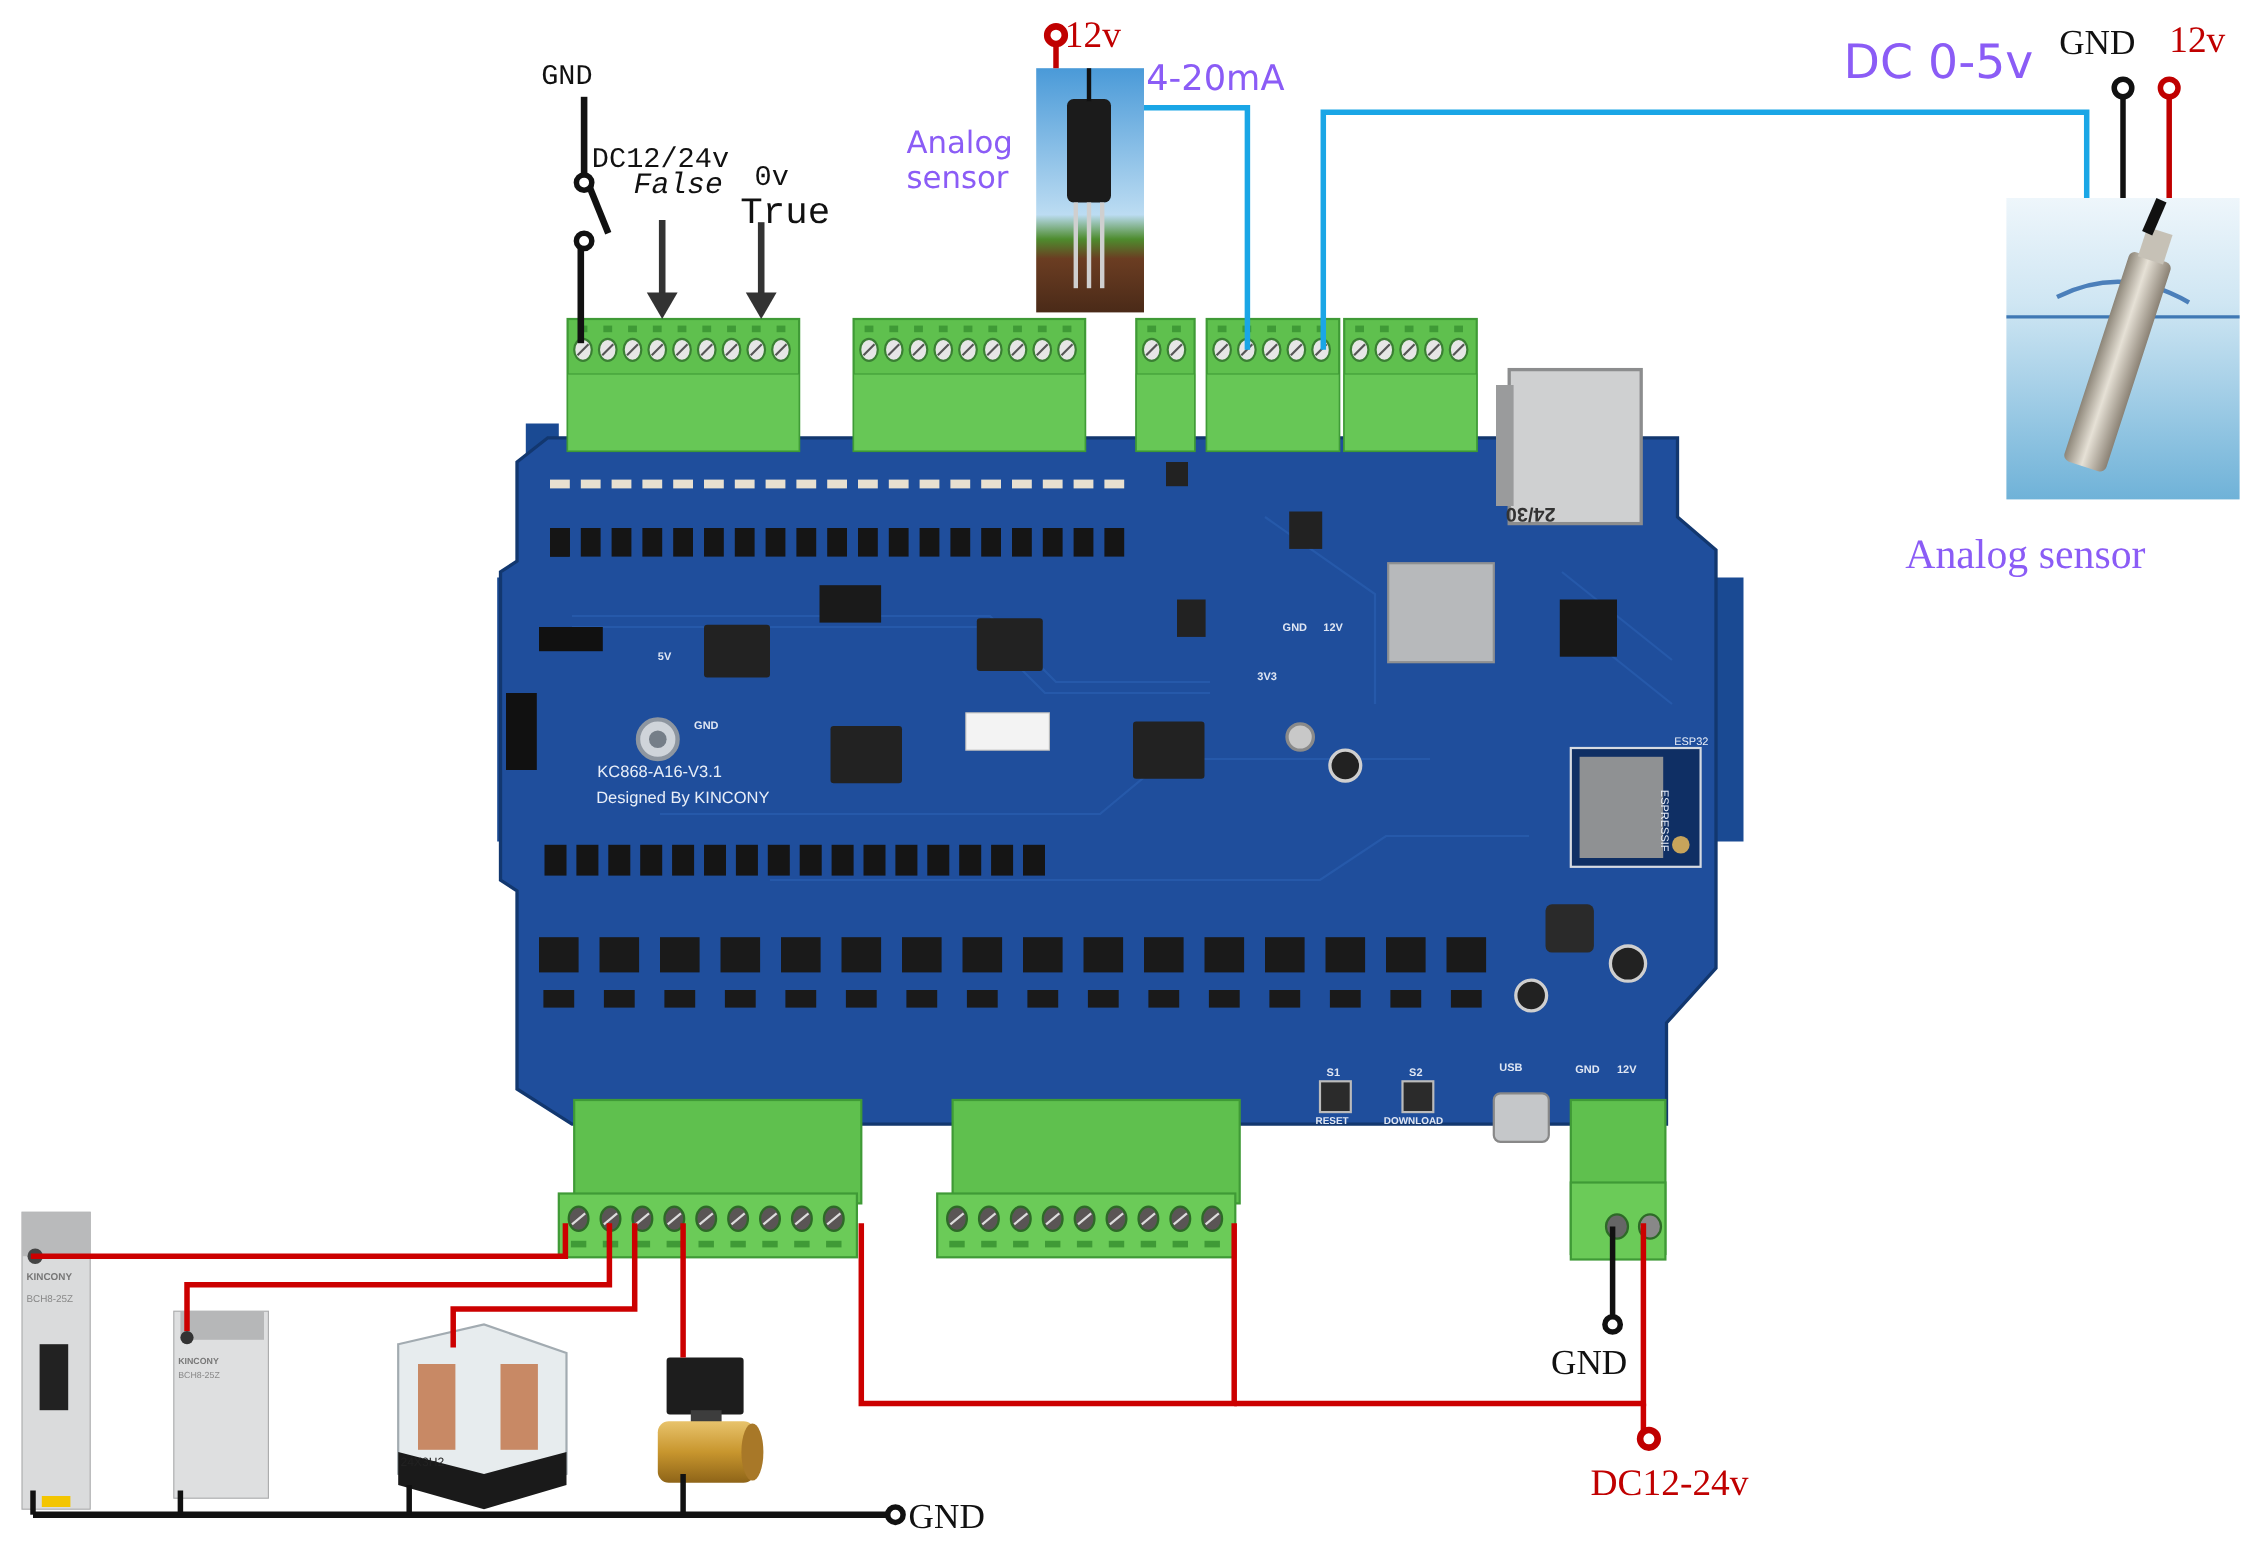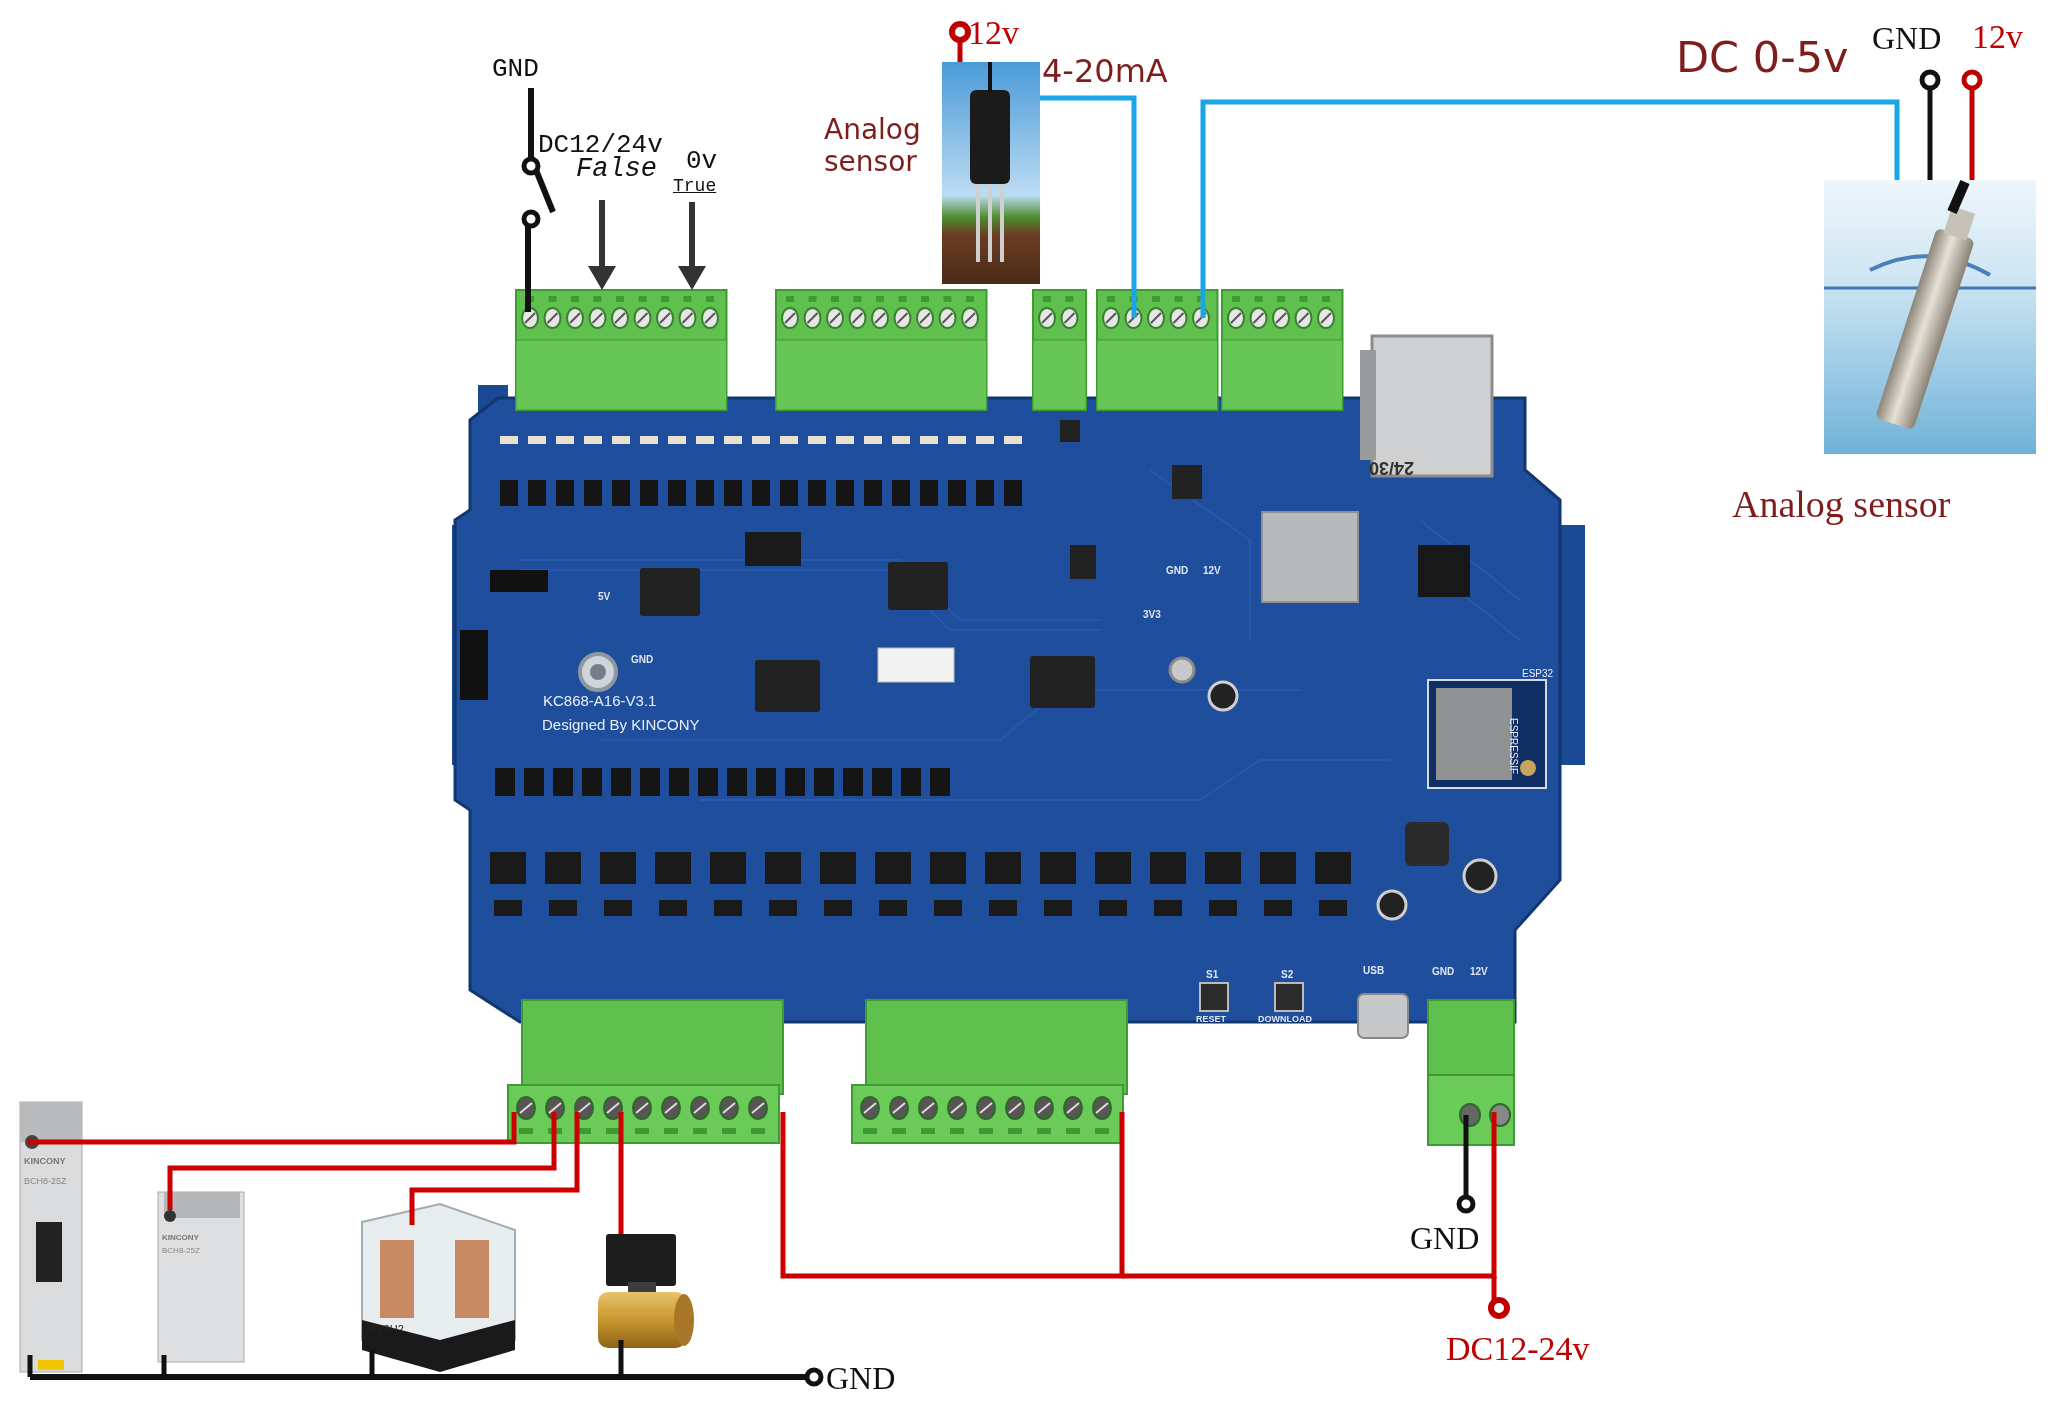--- a/index.html
+++ b/index.html
@@ -1,19 +1,19 @@
 <!DOCTYPE html>
 <html><head>
 <meta charset="utf-8">
 <style>
   html, body { margin:0; padding:0; background:#ffffff; }
   body { width:2048px; height:1408px; position:relative; overflow:hidden; font-family:"DejaVu Serif", serif; }
   .abs { position:absolute; }
   .lbl-serif { font-family:"Liberation Mono","DejaVu Sans Mono", monospace; color:#111; }
-  .lbl-blue { font-family:"DejaVu Sans", sans-serif; color:#7f1d1d; }
+  .lbl-blue { font-family:"DejaVu Sans", sans-serif; color:#8b5cf6; }
   .lbl-red { font-family:"Liberation Serif","DejaVu Serif", serif; color:#c00000; }
   .lbl-black-serif { font-family:"Liberation Serif","DejaVu Serif", serif; color:#111; }
   svg text { }
   .board-text { font-family:"Liberation Sans","DejaVu Sans", sans-serif; fill:#e8eef8; }
   .silk { font-family:"Liberation Sans","DejaVu Sans", sans-serif; fill:#dfe6f3; font-weight:bold; }
 </style>
 </head>
 <body>
 
 <svg class="abs" style="left:0;top:0" width="2048" height="1408" viewBox="0 0 2048 1408">
@@ -521,21 +521,21 @@
 
     <line x1="1466" y1="1115" x2="1466" y2="1200" stroke="#111" stroke-width="5"></line>
     <circle cx="1466" cy="1204" r="7" fill="#fff" stroke="#111" stroke-width="5"></circle>
   </g>
 </svg>
 
 <div class="abs lbl-serif" style="left:492px;top:54px;font-size:26px;">GND</div>
 <div class="abs lbl-serif" style="left:538px;top:110px;font-size:26px;margin-top:20px;">DC12/24v</div>
 <div class="abs lbl-serif" style="left:576px;top:154px;font-size:27px;font-style:italic;">False</div>
 <div class="abs lbl-serif" style="left:686px;top:146px;font-size:26px;text-align:center;">0v</div>
-<div class="abs lbl-serif" style="left:673px;top:176px;font-size:18px;text-decoration:underline;">True</div>
+<div class="abs lbl-serif" style="left:673px;top:176px;font-size:34px;">True</div>
 
 <div class="abs lbl-red" style="left:968px;top:14px;font-size:34px;">12v</div>
 <div class="abs lbl-blue" style="left:1042px;top:52px;font-size:32px;">4-20mA</div>
 <div class="abs lbl-blue" style="left:824px;top:114px;font-size:28px;line-height:32px;">
   <div>Analog</div>
   <div>sensor</div>
 </div>
 
 <div class="abs lbl-blue" style="left:1676px;top:32px;font-size:43px;">DC 0-5v</div>
 <div class="abs lbl-black-serif" style="left:1872px;top:20px;font-size:32px;">GND</div>

